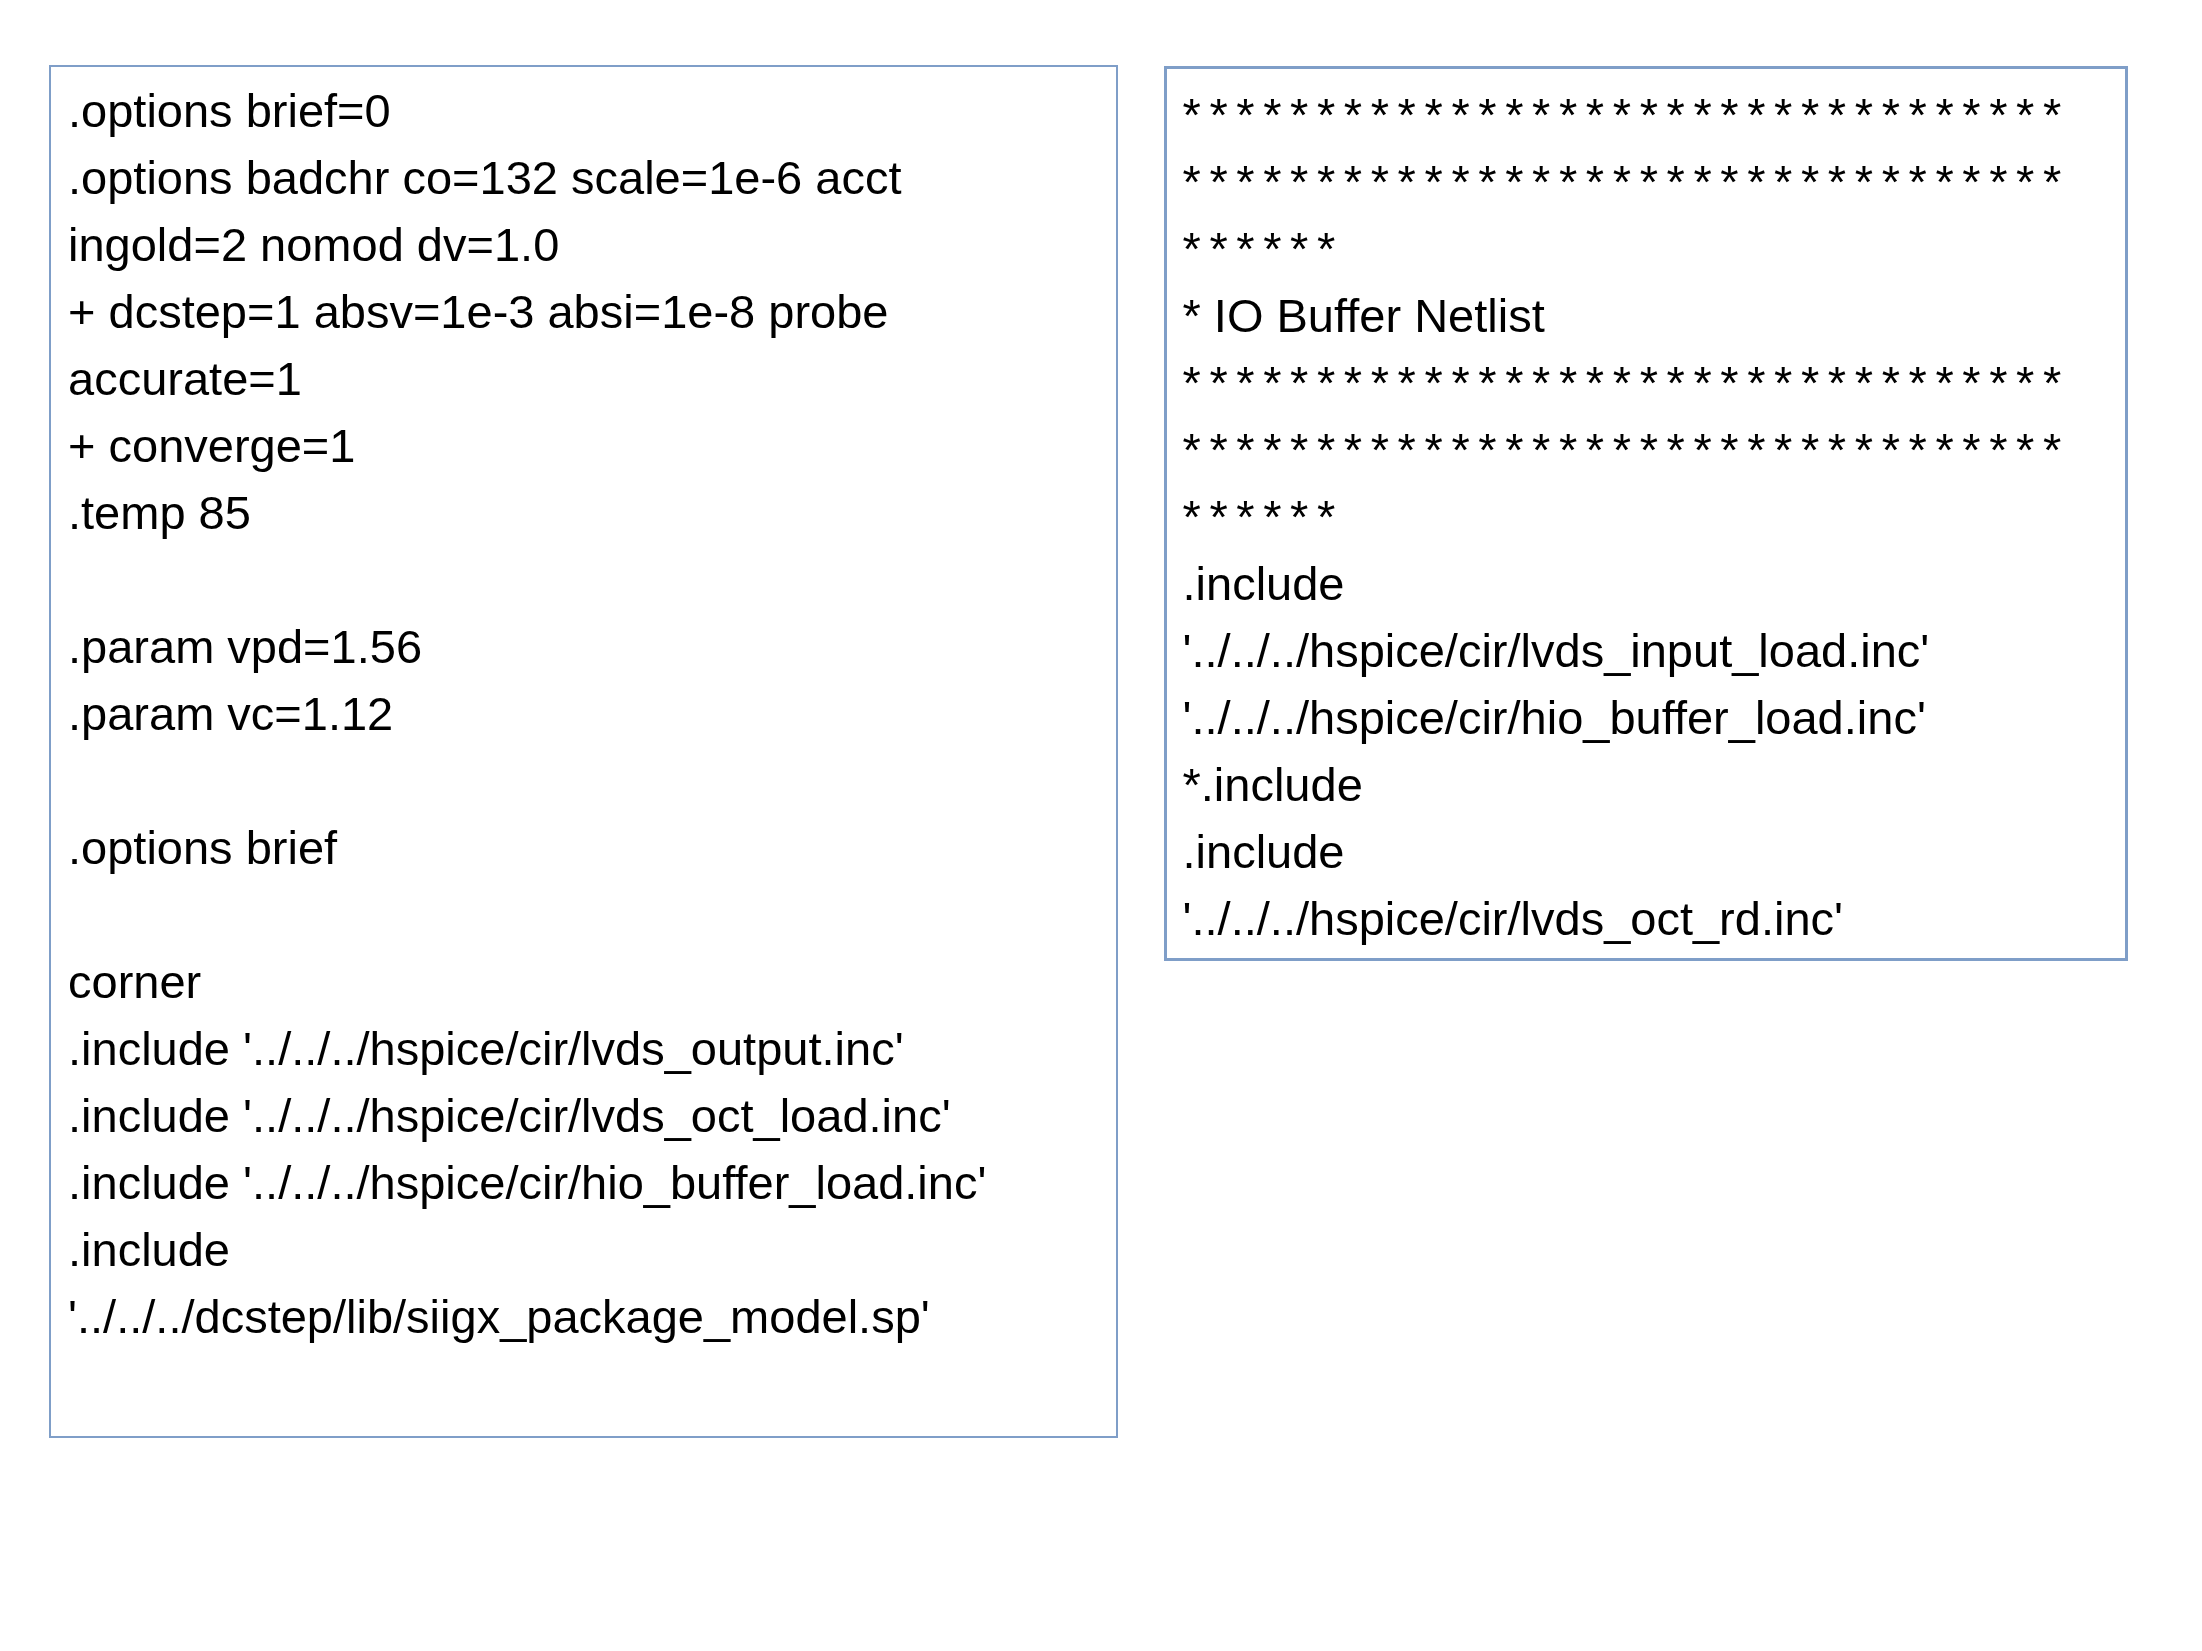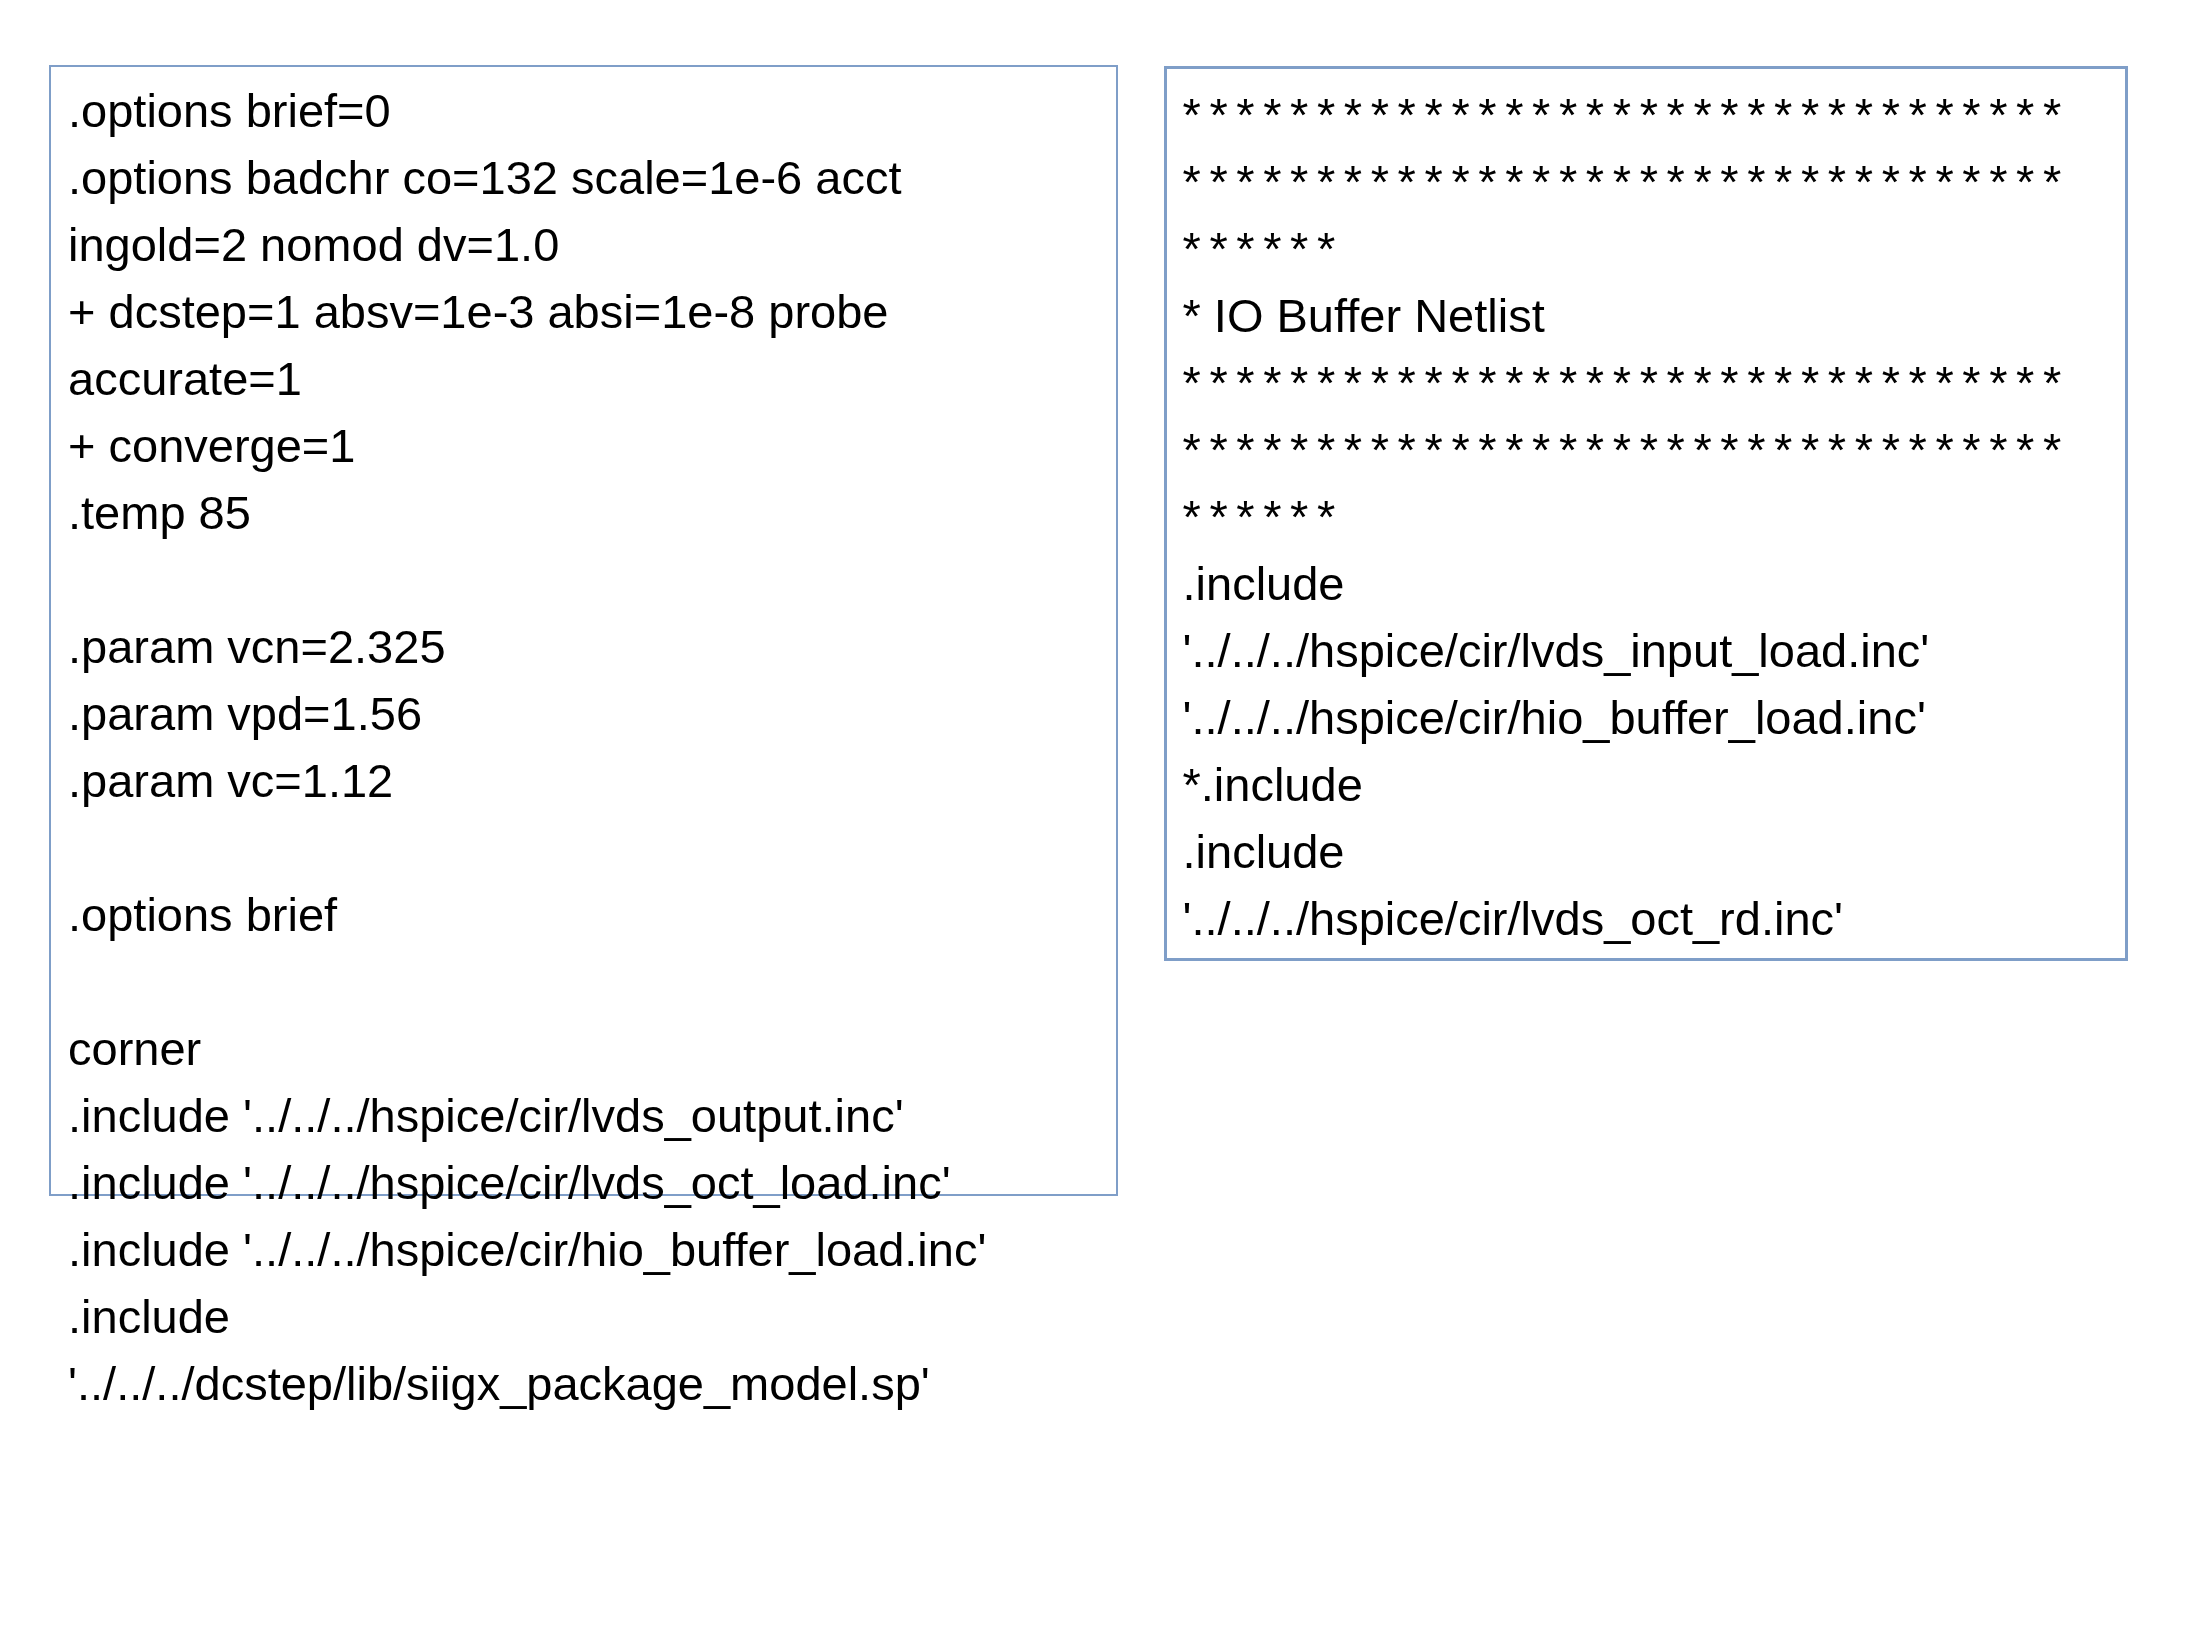--- a/index.html
+++ b/index.html
@@ -20,21 +20,21 @@
     position: absolute;
     background: #ffffff;
     box-sizing: border-box;
     border-style: solid;
     border-color: #7f9ec8; 
   }
   .panel-left {
     left: 49px;
     top: 65px;
     width: 1069px;
-    height: 1131px;
+    height: 1373px;
     border-width: 2.6px;
     padding: 10.3px 17px;
   }
   .panel-right {
     left: 1164px;
     top: 66px;
     width: 964px;
     height: 895px;
     border-width: 3.4px;
     padding: 12px 15.5px;
@@ -57,21 +57,20 @@
 
   <div class="panel panel-left" style="border-color: rgb(127, 158, 200);">
       <div class="code-line">.options brief=0</div>
       <div class="code-line">.options badchr co=132 scale=1e-6 acct</div>
       <div class="code-line">ingold=2 nomod dv=1.0</div>
       <div class="code-line">+ dcstep=1 absv=1e-3 absi=1e-8 probe</div>
       <div class="code-line">accurate=1</div>
       <div class="code-line">+ converge=1</div>
       <div class="code-line">.temp 85</div>
       <div class="code-line">&nbsp;</div>
-      <div class="code-line">.param vcn=2.325</div>
       <div class="code-line">.param vpd=1.56</div>
       <div class="code-line">.param vc=1.12</div>
       <div class="code-line">&nbsp;</div>
       <div class="code-line">.options brief</div>
       <div class="code-line">&nbsp;</div>
       <div class="code-line">corner</div>
       <div class="code-line">.include '../../../hspice/cir/lvds_output.inc'</div>
       <div class="code-line">.include '../../../hspice/cir/lvds_oct_load.inc'</div>
       <div class="code-line">.include '../../../hspice/cir/hio_buffer_load.inc'</div>
       <div class="code-line">.include</div>

